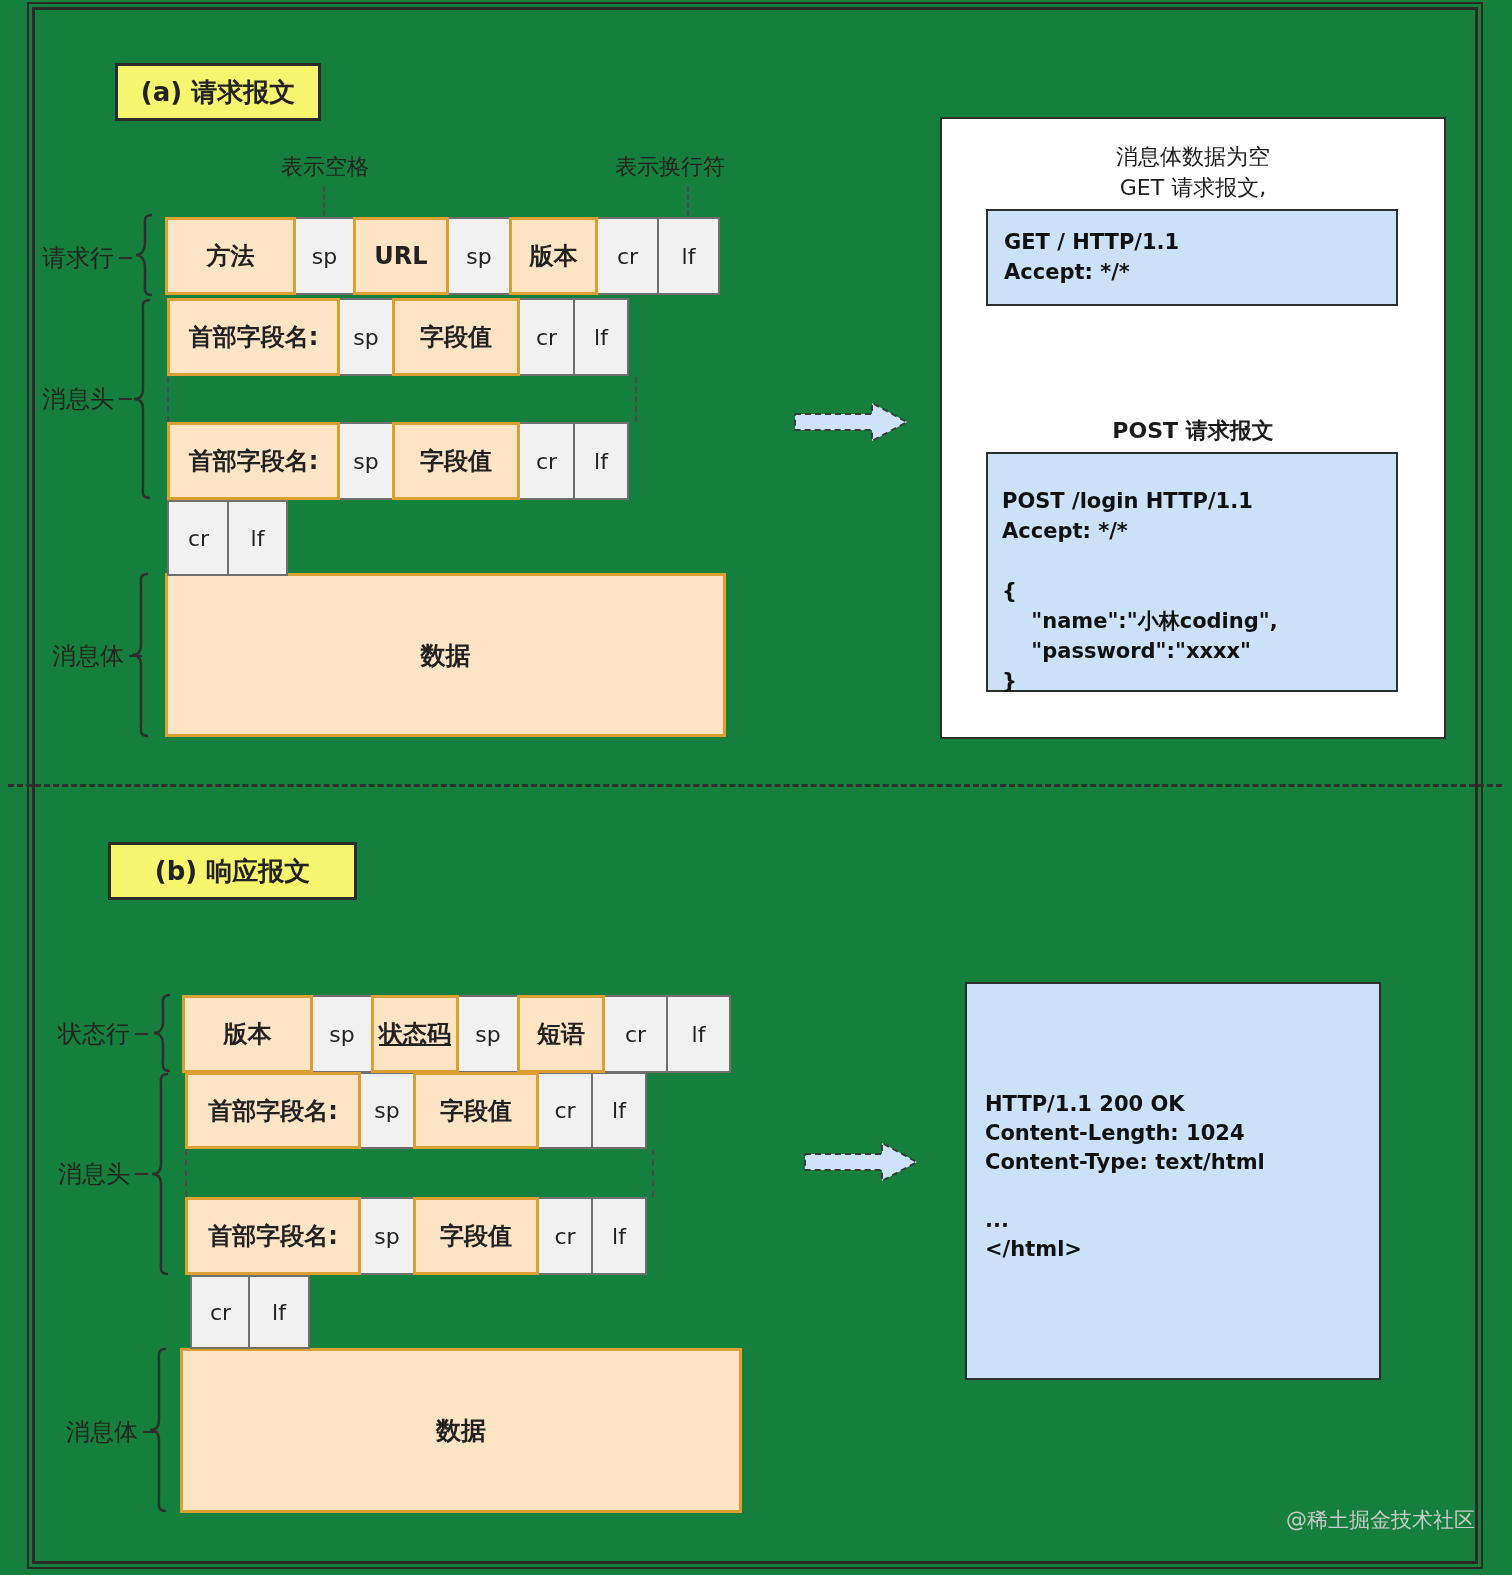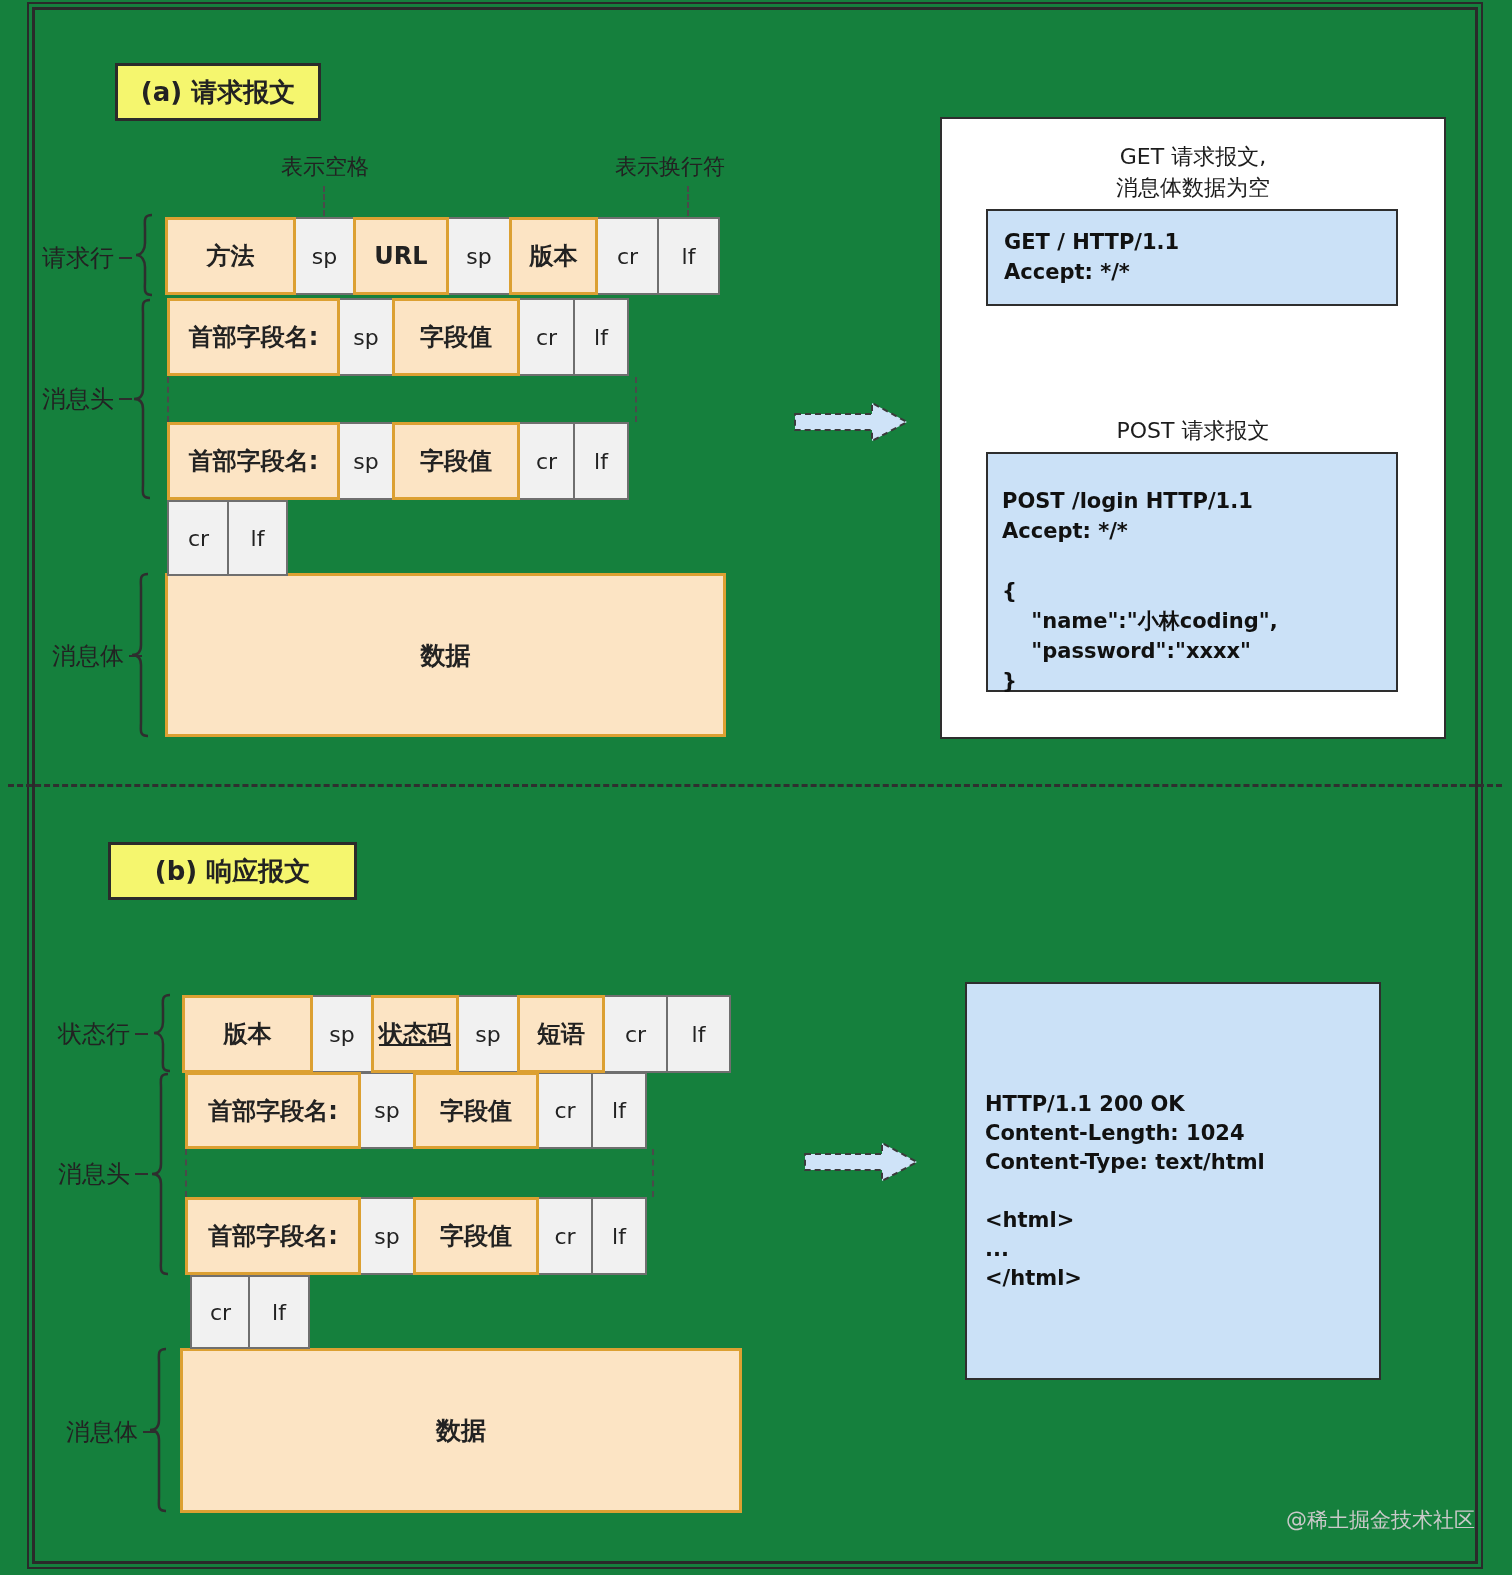--- a/index.html
+++ b/index.html
@@ -115,28 +115,28 @@
   <div class="label-group" style="left:52px;top:640px;">
     <span>消息体</span>
   </div>
 
   <svg class="abs" style="left:792px;top:400px;" width="120" height="44" viewBox="0 0 120 44">
     <path d="M3,14 L80,14 L80,3 L115,22 L80,41 L80,30 L3,30 Z" fill="#CFE3F8" stroke="#3a3a3a" stroke-width="2" stroke-dasharray="6,4" stroke-linejoin="round"></path>
   </svg>
 
   <div class="panel-frame" style="left:940px;top:117px;width:506px;height:622px;">
     <div class="panel-title" style="top:22px;">
+      <div>消息体数据为空</div>
       <div>GET 请求报文,</div>
-      <div>消息体数据为空</div>
     </div>
     <div class="codebox code lh30" style="left:44px;top:90px;width:412px;height:97px;padding:16px 12px 0 16px;">
       <div class="code-line">GET / HTTP/1.1</div>
       <div class="code-line">Accept: */*</div>
     </div>
-    <div class="panel-title" style="top:296px;">POST 请求报文</div>
+    <div class="panel-title" style="top:296px;font-weight:bold;">POST 请求报文</div>
     <div class="codebox code lh30" style="left:44px;top:333px;width:412px;height:240px;padding:32px 0 0 14px;">
       <div class="code-line">POST /login HTTP/1.1</div>
       <div class="code-line">Accept: */*</div>
       <div class="code-line"></div>
       <div class="code-line">{</div>
       <div class="code-line">    "name":"小林coding",</div>
       <div class="code-line">    "password":"xxxx"</div>
       <div class="code-line">}</div>
     </div>
   </div>
@@ -202,20 +202,19 @@
 
   <svg class="abs" style="left:802px;top:1140px;" width="120" height="44" viewBox="0 0 120 44">
     <path d="M3,14 L80,14 L80,3 L115,22 L80,41 L80,30 L3,30 Z" fill="#CFE3F8" stroke="#3a3a3a" stroke-width="2" stroke-dasharray="6,4" stroke-linejoin="round"></path>
   </svg>
 
   <div class="codebox code lh29" style="left:965px;top:982px;width:416px;height:398px;padding:106px 0 0 18px;">
     <div class="code-line">HTTP/1.1 200 OK</div>
     <div class="code-line">Content-Length: 1024</div>
     <div class="code-line">Content-Type: text/html</div>
     <div class="code-line"></div>
-    <div class="code-line">&lt;html&gt;</div>
     <div class="code-line">...</div>
     <div class="code-line">&lt;/html&gt;</div>
   </div>
 
   <div class="watermark" style="right:37px;top:1506px;">@稀土掘金技术社区</div>
 
 </div>
 
 </body></html>

